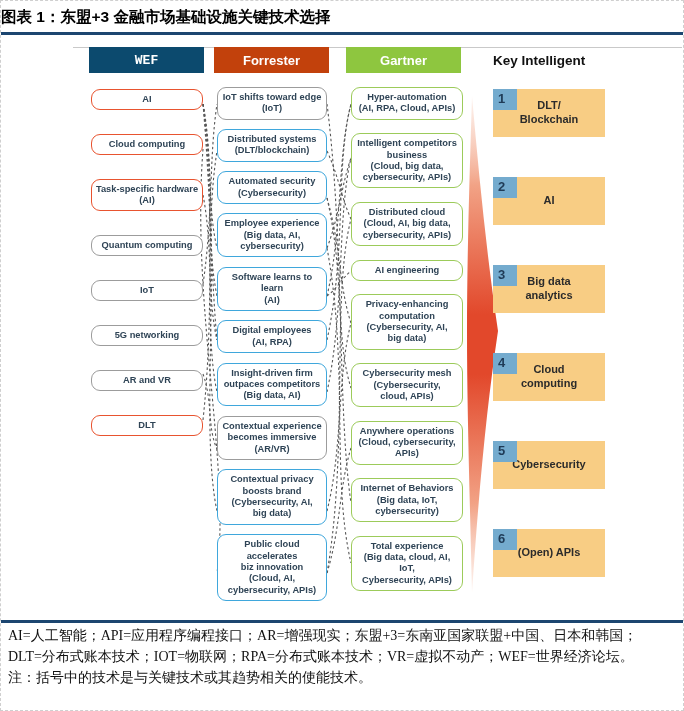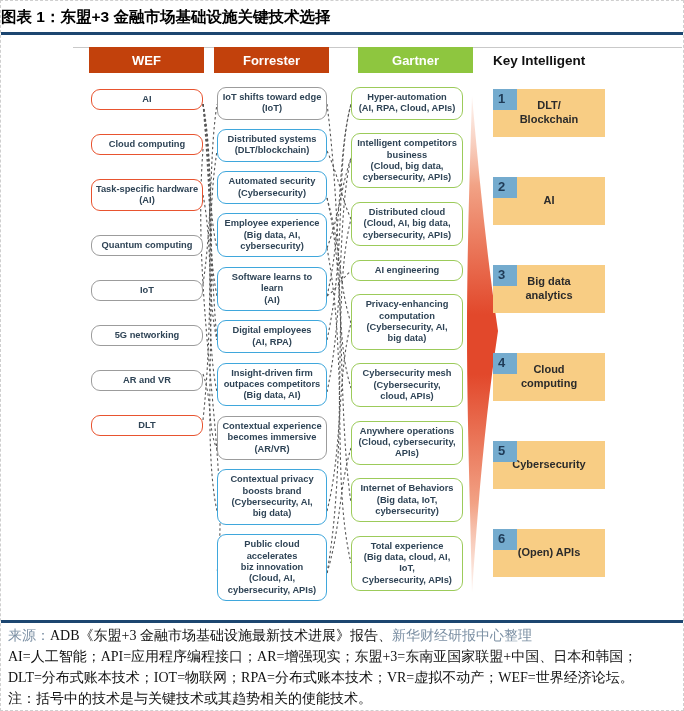--- a/index.html
+++ b/index.html
@@ -20,21 +20,21 @@
   .diagram{position:absolute;top:46px;left:0;width:684px;height:572px;}
   .figure-topline{position:absolute;top:0;left:72px;right:3px;height:1px;background:#c9c9c9;}
   .connector-layer,.arrow-layer{position:absolute;top:0;left:0;z-index:0;}
   .col-header{
     position:absolute;height:26px;z-index:2;
     display:flex;align-items:center;justify-content:center;
     color:#fff;font-weight:bold;font-size:13px;
   }
   .hdr-wef{left:88px;width:115px;background:#e8502b;}
   .hdr-forrester{left:213px;width:115px;background:#1779b5;}
-  .hdr-gartner{left:345px;width:115px;background:#8ec63f;margin-left:12px;}
+  .hdr-gartner{left:345px;width:115px;background:#8ec63f;}
   .hdr-key{
     position:absolute;left:492px;width:140px;height:26px;z-index:2;
     display:flex;align-items:center;color:#111;
     font-weight:bold;font-size:13.5px;
   }
   .boxcol{
     position:absolute;z-index:1;
     display:flex;flex-direction:column;justify-content:space-between;
   }
   .col-wef{left:90px;width:112px;top:42px;height:347px;}
@@ -121,21 +121,21 @@
           <stop offset="0.18" stop-color="#f2a285"></stop>
           <stop offset="0.44" stop-color="#e2482b"></stop>
           <stop offset="0.56" stop-color="#e2482b"></stop>
           <stop offset="0.82" stop-color="#f2a285"></stop>
           <stop offset="1" stop-color="#f7cbb8" stop-opacity="0.25"></stop>
         </linearGradient>
       </defs>
       <path d="M471 49 C478 130,486 210,497 284 C486 358,478 440,471 546 C468.5 440,466 358,466 284 C466 210,468.5 130,471 49 Z" fill="url(#arrowGrad)"></path>
     </svg>
 
-    <div class="col-header hdr-wef" style="background: #c2410c;">WEF</div>
+    <div class="col-header hdr-wef" style="background: #0c4a6e; font-family: Liberation Mono, monospace;">WEF</div>
     <div class="col-header hdr-forrester" style="background: #c2410c;">Forrester</div>
     <div class="col-header hdr-gartner" style="background: rgb(142, 198, 63);">Gartner</div>
     <div class="hdr-key">Key Intelligent</div>
 
     <div class="boxcol col-wef">
         <div class="box hl">AI</div>
         <div class="box hl">Cloud computing</div>
         <div class="box hl">Task-specific hardware
 (AI)</div>
         <div class="box">Quantum computing</div>
@@ -211,21 +211,18 @@
         <div class="keycard" style="background: rgb(248, 205, 132);"><span class="keybadge" style="background: rgb(116, 171, 206);">4</span><span>Cloud
 computing</span></div>
         <div class="keycard" style="background: rgb(248, 205, 132);"><span class="keybadge" style="background: rgb(116, 171, 206);">5</span><span>Cybersecurity</span></div>
         <div class="keycard" style="background: rgb(248, 205, 132);"><span class="keybadge" style="background: rgb(116, 171, 206);">6</span><span>(Open) APIs</span></div>
       </div>
   </div>
 
   <div class="rule rule-bottom"></div>
 
   <div class="footer">
-    <div>
-      <span class="muted">来源：</span><span>ADB《东盟+3 金融市场基础设施最新技术进展》报告、</span><span class="muted">新华财经研报中心整理</span>
-    </div>
     <div>AI=人工智能；API=应用程序编程接口；AR=增强现实；东盟+3=东南亚国家联盟+中国、日本和韩国；</div>
     <div>DLT=分布式账本技术；IOT=物联网；RPA=分布式账本技术；VR=虚拟不动产；WEF=世界经济论坛。</div>
     <div>注：括号中的技术是与关键技术或其趋势相关的使能技术。</div>
   </div>
 
 </div>
 
 </body></html>

